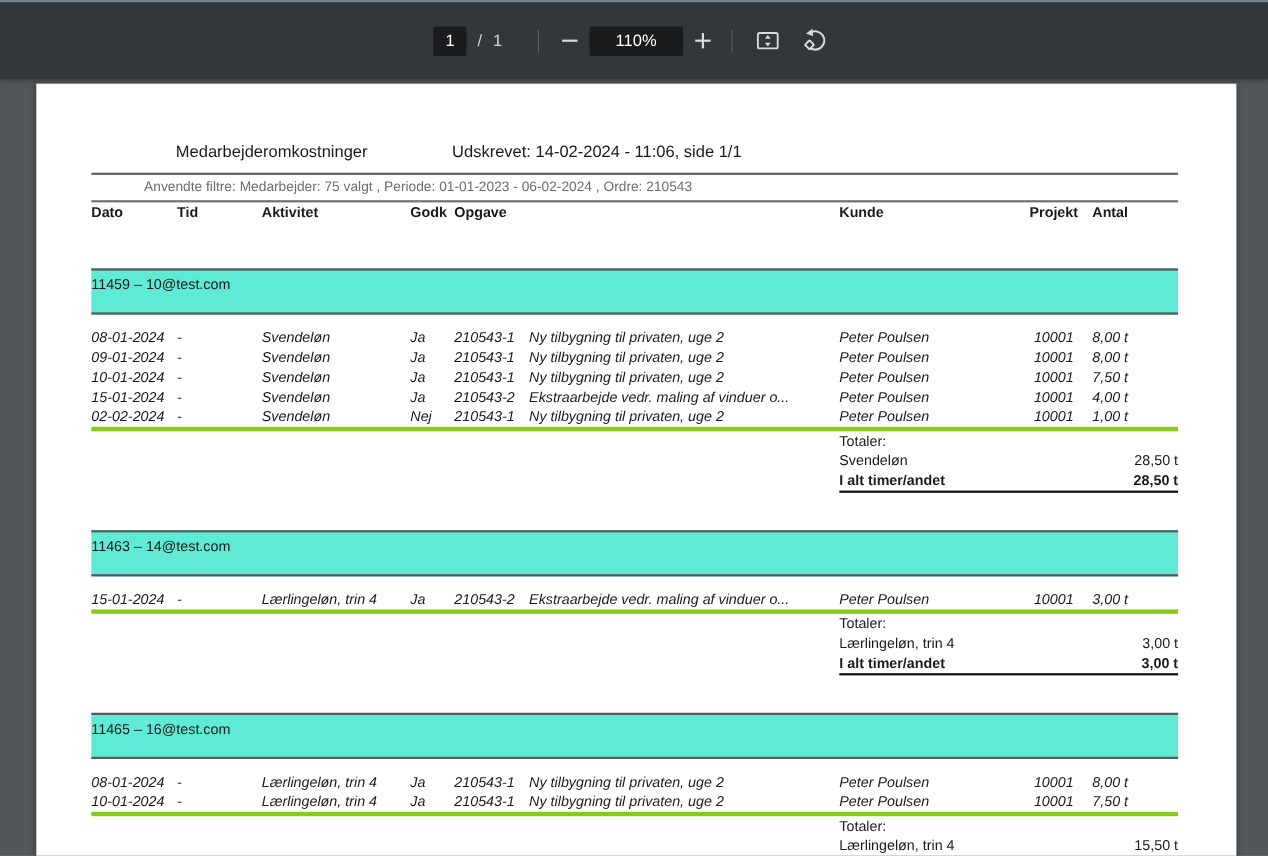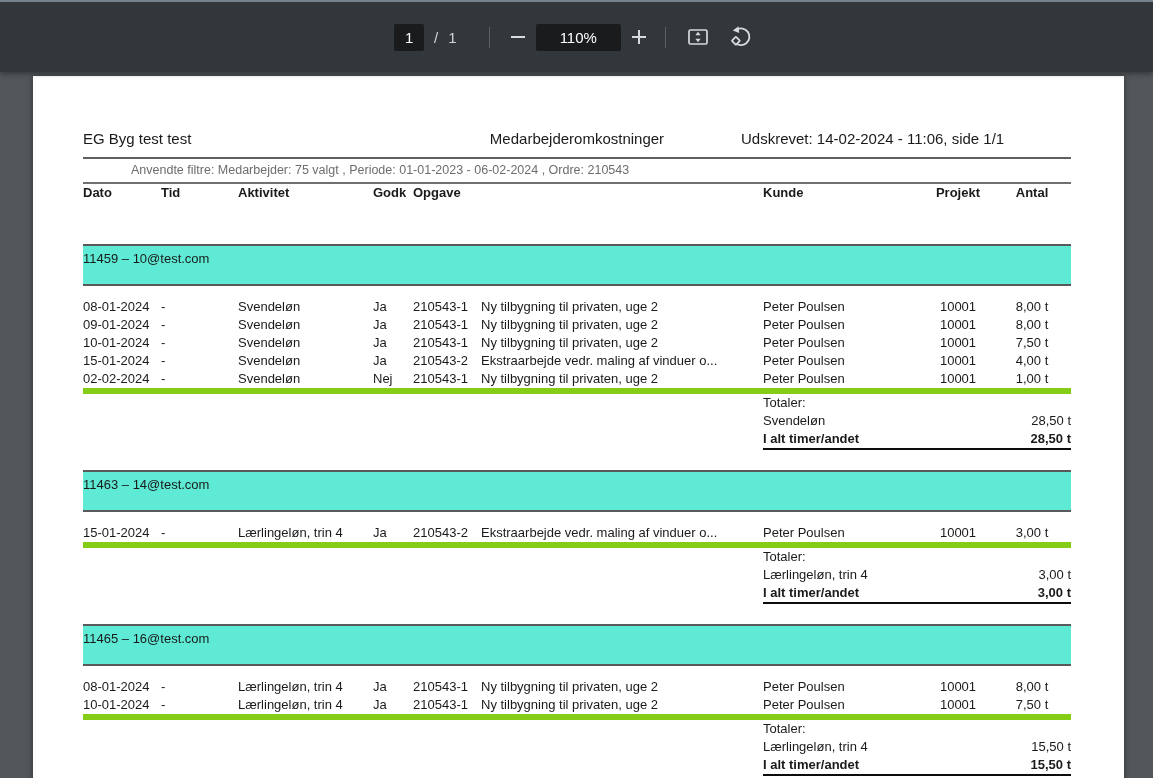--- a/index.html
+++ b/index.html
@@ -60,30 +60,30 @@
   .rule-2 { margin-top:4px; height:1.5px; background:#707072; }
 
   
   .grid-row {
     display:grid;
     grid-template-columns:78px 77px 135px 40px 68px 282px 160px 70px 78px;
     height:18px; line-height:18px; white-space:nowrap;
   }
   .col-headers { font-weight:bold; }
   .c-projekt { text-align:center; }
-  .c-antal { text-align:center; }
+  .c-antal { text-align:left; }
 
   .section-bar {
     height:42px; line-height:25px;
     background:#5eead4;
     border-top:2px solid #59595b; border-bottom:2px solid #59595b;
   }
   .sec-1 .section-bar { margin-top:42px; }
-  .sec-2 .section-bar, .sec-3 .section-bar { margin-top:20px; }
-  .rows { margin-top:12px; border-bottom:6px solid #84cc16; }
+  .sec-2 .section-bar, .sec-3 .section-bar { margin-top:34px; }
+  .rows { margin-top:12px; border-bottom:4px solid #84cc16;font-style:italic; }
 
   .totals { margin-left:680px; width:308px; border-bottom:2px solid #0d0d0d; }
   .t-row { display:flex; justify-content:space-between; height:18px; line-height:18px; }
   .t-grand { font-weight:bold; }
 
   
   .icon { display:block; }
 </style>
 </head>
 <body>
@@ -128,21 +128,20 @@
         <rect x="3.8" y="12.3" width="5.6" height="5.6" rx="0.6" transform="rotate(-45 6.6 15.1)" fill="#32373b" stroke="#d8dadc" stroke-width="1.7"></rect>
       </svg>
     </button>
   </div>
 </div>
 
 <div class="viewer-canvas">
   <div class="pdf-page">
 
     <div class="report-header">
-      <span class="rh-company">EG Byg test test</span>
       <span class="rh-title">Medarbejderomkostninger</span>
       <span class="rh-printed">Udskrevet: 14-02-2024 - 11:06,  side 1/1</span>
     </div>
     <div class="rule rule-1"></div>
     <div class="filter-line">Anvendte filtre: Medarbejder: 75 valgt , Periode: 01-01-2023 - 06-02-2024 , Ordre: 210543</div>
     <div class="rule-2"></div>
 
     <div class="grid-row col-headers">
       <span>Dato</span>
       <span>Tid</span>

